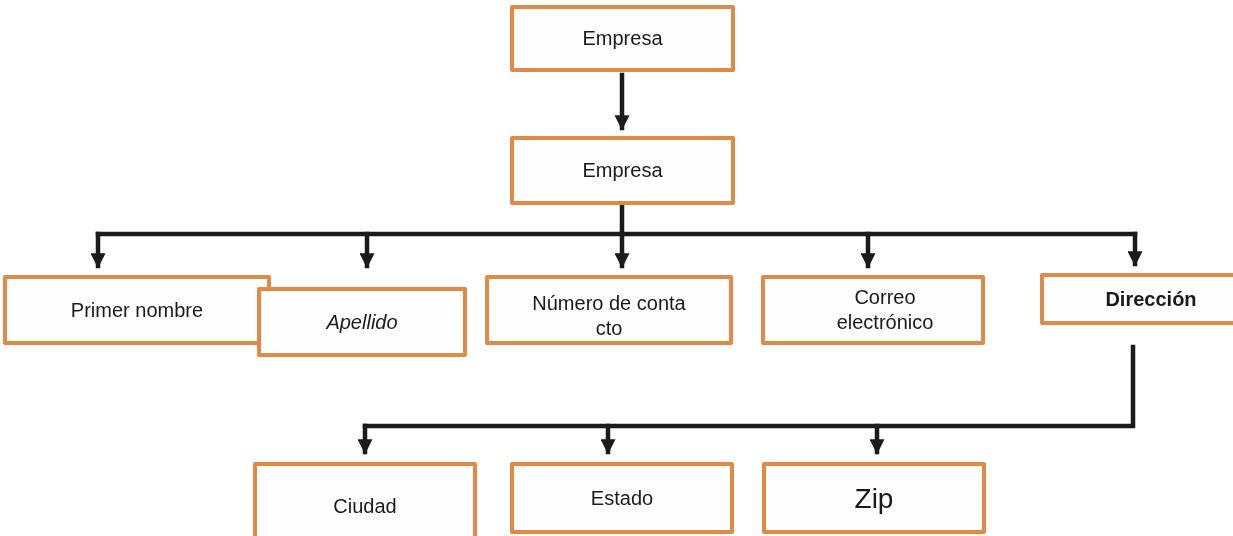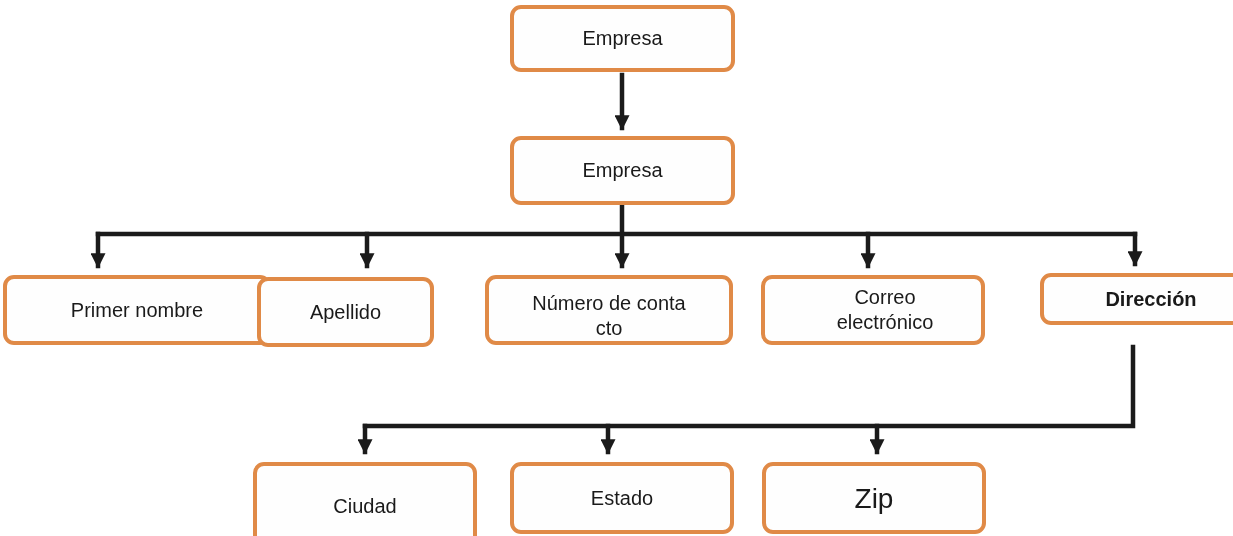--- a/index.html
+++ b/index.html
@@ -29,21 +29,21 @@
     stroke-linecap: square;
     stroke-linejoin: miter;
   }
   .ahead {
     fill: var(--line, #1B1B1B);
   }
   .node {
     position: absolute;
     box-sizing: border-box;
     border: 4px solid var(--box-border, #E08A47);
-    border-radius: 11px;
+    border-radius: 2px;
     background: var(--box-fill, #FEFEFE);
     display: flex;
     align-items: center;
     justify-content: center;
     text-align: center;
     color: var(--text, #1A1A1A);
     font-size: 20px;
     line-height: 1.25;
     white-space: pre-line;
   }
@@ -81,21 +81,21 @@
   </div>
 
   <div class="node" style="left:510px; top:136px; width:225px; height:69px;">
     <span>Empresa</span>
   </div>
 
   <div class="node" style="left:3px;   top:275px; width:268px; height:70px;">
     <span>Primer nombre</span>
   </div>
 
-  <div class="node" style="left:257px; top:277px; width:177px; height:70px;">
+  <div class="node" style="left:257px; top:287px; width:210px; height:70px;font-style:italic;">
     <span>Apellido</span>
   </div>
 
   <div class="node" style="left:485px; top:275px; width:248px; height:70px;align-items:flex-end;">
     <span>Número de conta
 cto</span>
   </div>
 
   <div class="node" style="left:761px; top:275px; width:224px; height:70px;padding-left:24px;">
     <span>Correo

